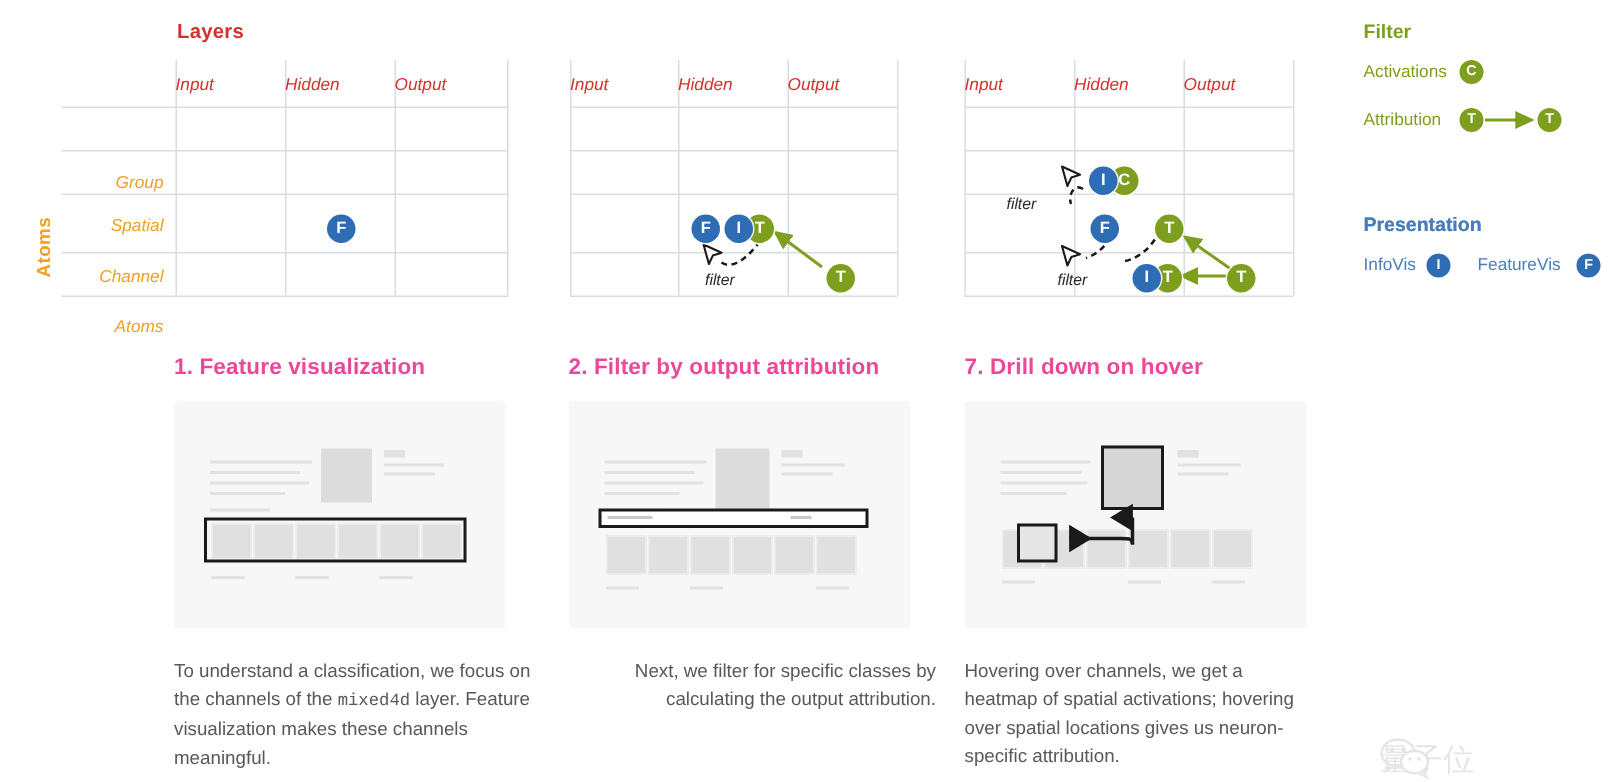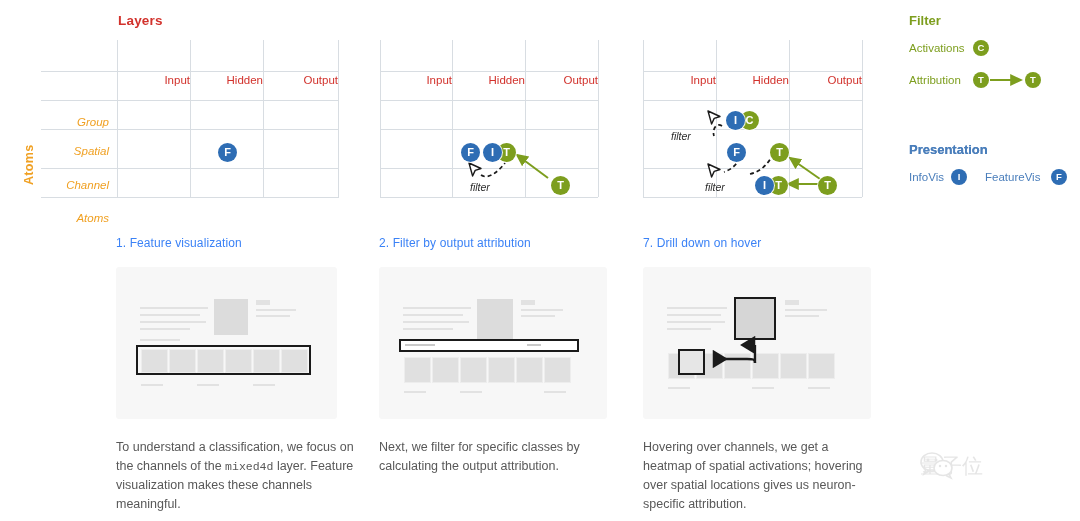--- a/index.html
+++ b/index.html
@@ -16,22 +16,22 @@
     position:absolute;font-weight:bold;font-size:13.5px;color:#d2322c;
     letter-spacing:.2px;
   }
   .axis-left{
     position:absolute;font-weight:bold;font-size:12.5px;color:#f0a022;
     transform:rotate(-90deg);transform-origin:left top;white-space:nowrap;
     letter-spacing:.3px;
   }
   .grid{position:absolute;}
   .colhead{
-    position:absolute;font-size:11.5px;color:#d2322c;
-    text-align:right;white-space:nowrap;margin-top:23px;
+    position:absolute;font-style:italic;font-size:11.5px;color:#d2322c;
+    text-align:left;white-space:nowrap;
   }
   .rowhead{
     position:absolute;font-style:italic;font-size:11.5px;color:#f0a022;
     text-align:right;white-space:nowrap;margin-top:34px;
   }
   .gline-h{position:absolute;height:1px;background:#d8dde2;}
   .gline-v{position:absolute;width:1px;background:#d8dde2;}
 
   
   .badge{
@@ -43,21 +43,21 @@
   .badge.b-blue{background:#2e6db4;}
   .badge.b-olive{background:#7d9e1e;}
 
   .cursor-lbl{
     position:absolute;font-style:italic;font-size:10.5px;color:#2b2b2b;
     white-space:nowrap;
   }
 
   
   .panel-title{
-    position:absolute;font-weight:normal;font-size:12px;color:#3b82f6;
+    position:absolute;font-weight:bold;font-size:15px;color:#ec4899;
     letter-spacing:.1px;white-space:nowrap;
   }
   .panel-box{
     position:absolute;background:#f7f7f7;border-radius:3px;overflow:hidden;
   }
   .panel-cap{
     position:absolute;font-size:12.5px;line-height:19px;color:#585858;
   }
   .mono{font-family:"Liberation Mono", monospace;font-size:11.5px;}
 
@@ -70,21 +70,21 @@
 
   
   .lg-head{position:absolute;font-weight:bold;font-size:13px;white-space:nowrap;}
   .lg-head.content{color:#7d9e1e;}
   .lg-head.presentation{color:#4a7ebb;}
   .lg-lbl{position:absolute;font-size:11.5px;white-space:nowrap;}
   .lg-lbl.content{color:#7d9e1e;}
   .lg-lbl.presentation{color:#4a7ebb;}
 
   
-  .wm{position:absolute;opacity:.22;display:flex;gap:6px;}
+  .wm{position:absolute;opacity:.22;display:flex;gap:6px;margin-top:40px;}
   .wm-txt{font-size:21px;color:#8c8c8c;font-family:"DejaVu Sans", sans-serif;}
 
   svg{position:absolute;overflow:visible;pointer-events:none;}
 </style>
 </head>
 <body>
 
 <div class="stage">
 
   <div class="matrix">
@@ -290,21 +290,21 @@
       <div class="mk-thumb" style="left:109px;top:90px;width:25px;height:24px;"></div>
       <div class="mk-thumb" style="left:137px;top:90px;width:25px;height:24px;"></div>
       <div class="mk-thumb" style="left:165px;top:90px;width:25px;height:24px;"></div>
       <div class="hl-box" style="left:20px;top:72px;width:180px;height:13px;background:#ffffff;"></div>
       <div class="mk-line" style="left:26px;top:77px;width:30px;height:2px;background:#c9c9c9;"></div>
       <div class="mk-line" style="left:148px;top:77px;width:14px;height:2px;background:#c9c9c9;"></div>
       <div class="mk-line" style="left:25px;top:124px;width:22px;height:2px;"></div>
       <div class="mk-line" style="left:81px;top:124px;width:22px;height:2px;"></div>
       <div class="mk-line" style="left:165px;top:124px;width:22px;height:2px;"></div>
     </div>
-    <div class="panel-cap" style="left:379px;top:438px;width:245px;">
+    <div class="panel-cap" style="left:379px;top:438px;width:245px;text-align:right;">
       <span>Next, we filter for specific classes by calculating the output attribution.</span><span class="mono"></span><span></span>
     </div>
   </div>
 
   <div>
     <div class="panel-title" style="left:643px;top:236px;">7. Drill down on hover</div>
     <div class="panel-box" style="left:643px;top:267px;width:228px;height:152px;">
       <div class="mk-line" style="left:24px;top:40px;width:60px;height:2px;"></div>
       <div class="mk-line" style="left:24px;top:47px;width:54px;height:2px;"></div>
       <div class="mk-line" style="left:24px;top:54px;width:58px;height:2px;"></div>

